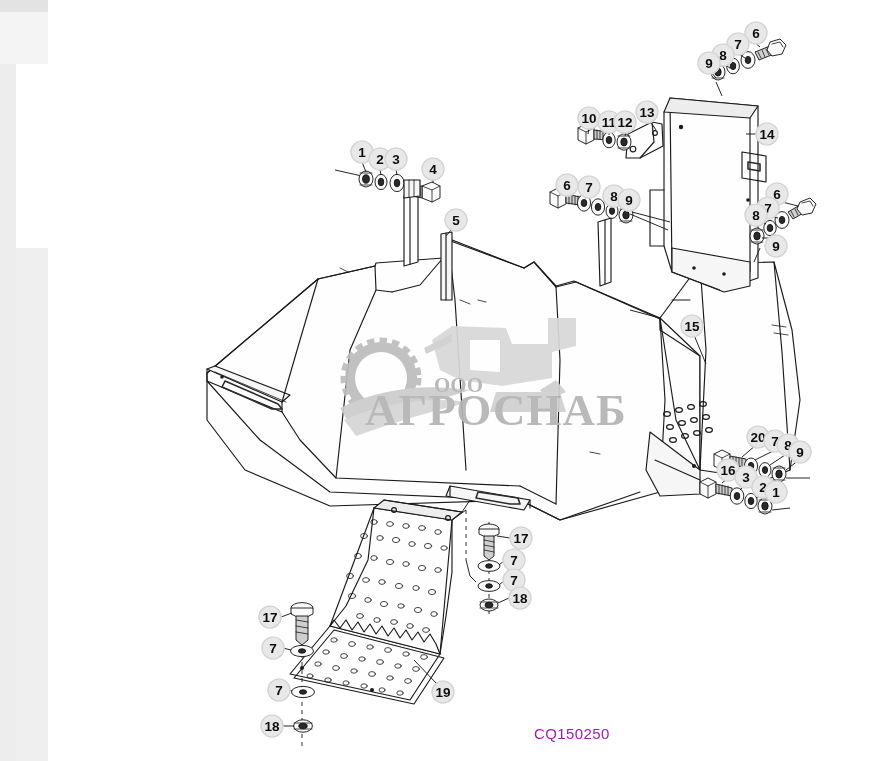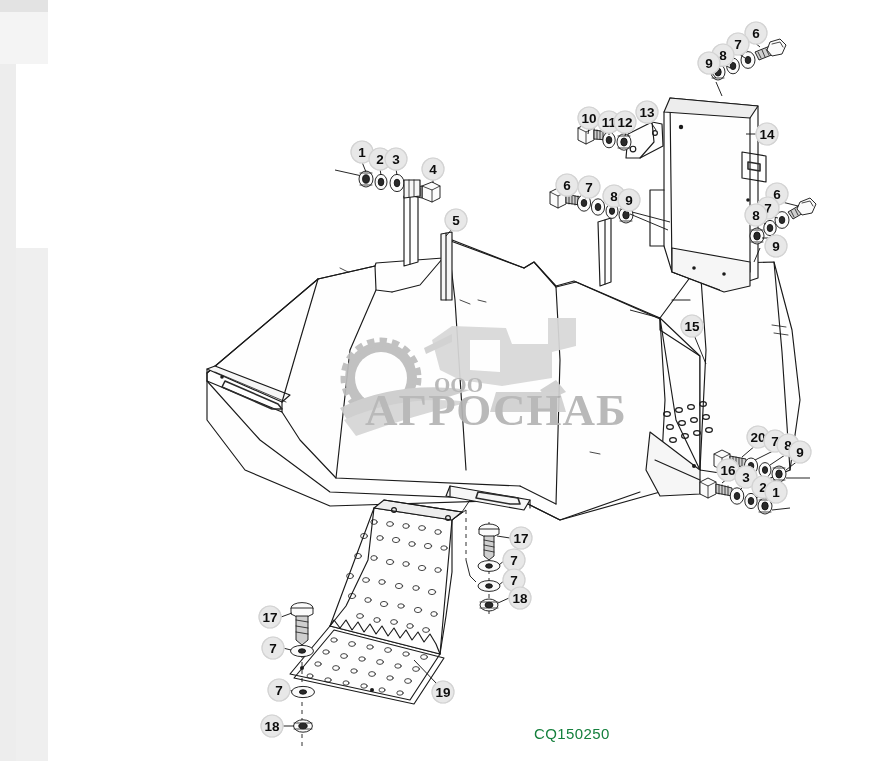--- a/index.html
+++ b/index.html
@@ -90,21 +90,21 @@
     text-anchor: middle;
     dominant-baseline: central;
   }
 
   
   .caption {
     position: absolute;
     font-family: "Liberation Sans", sans-serif;
     font-size: 15px;
     letter-spacing: 0.4px;
-    color: #15803d;
+    color: #a21caf;
   }
 
   
   .wm-ghost-txt {
     font-family: "Liberation Serif", serif;
     font-size: 74px;
     fill: #e9e9e9;
   }
   .wm-logo-txt {
     font-family: "Liberation Serif", serif;

